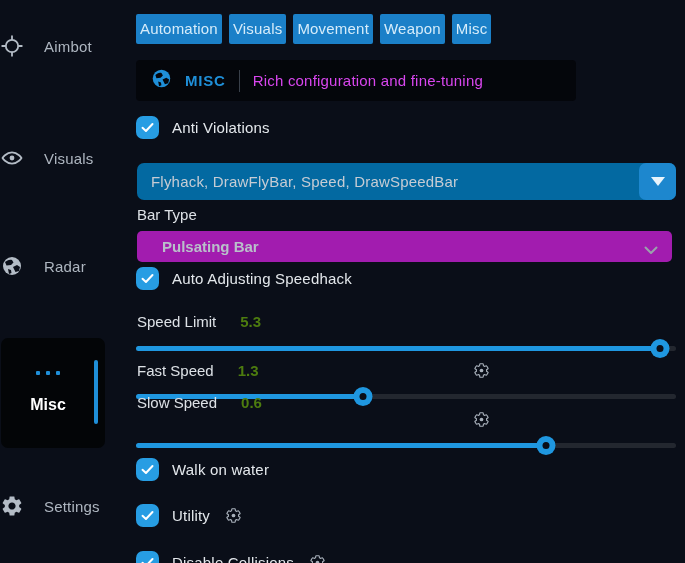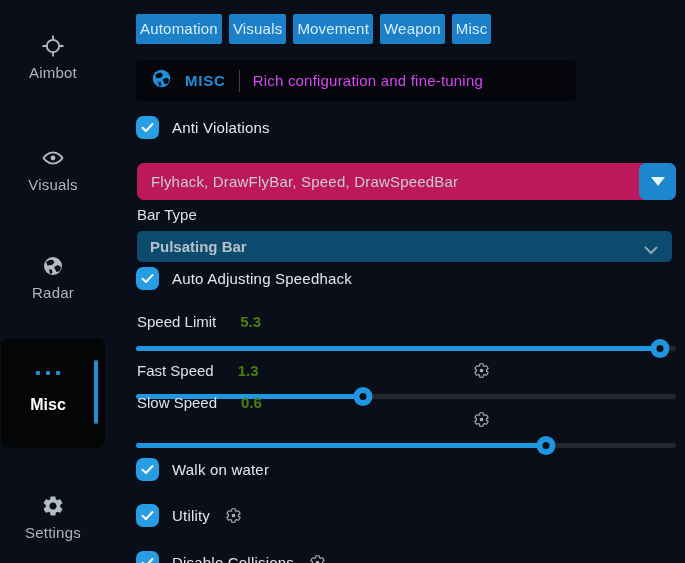--- a/index.html
+++ b/index.html
@@ -2,21 +2,21 @@
 <html><head>
 <meta charset="utf-8">
 <style>
   * { margin:0; padding:0; box-sizing:border-box; }
   html,body { width:685px; height:563px; overflow:hidden; }
   body { background:#0a0e18; font-family:"Liberation Sans", sans-serif; }
   .screen { position:relative; width:685px; height:563px; background:#0a0e18; overflow:hidden; }
 
   
   .sidebar { position:absolute; left:0; top:0; width:110px; height:563px; }
-  .side-item { position:absolute; left:0; width:106px; display:flex; flex-direction:column; align-items:center; gap:6px; cursor:pointer; }
+  .side-item { position:absolute; left:0; width:106px; display:flex; flex-direction:row; align-items:center; gap:20px; cursor:pointer; }
   .side-item .lbl { font-size:15px; color:#aeb6c0; letter-spacing:.2px; }
   .side-item svg { display:block; }
   .side-sel { position:absolute; left:1px; top:338px; width:104px; height:110px; background:#030507; border-radius:7px; }
   .side-sel .accent { position:absolute; right:7px; top:22px; width:4px; height:64px; border-radius:2px; background:#1f8fd8; }
   .side-sel .dots { position:absolute; left:0; right:10px; top:33px; display:flex; justify-content:center; gap:6px; }
   .side-sel .dots i { width:4px; height:4px; border-radius:1px; background:#1f8fd8; display:block; }
   .side-sel .lbl-sel { position:absolute; left:0; right:10px; top:58px; text-align:center; font-size:16px; font-weight:bold; color:#ffffff; }
 
   
   .tabs { position:absolute; left:136px; top:14px; display:flex; gap:7px; }
@@ -31,32 +31,32 @@
   .hdr .subtitle { color:#d946ef; font-size:15px; letter-spacing:.2px; }
 
   
   .row { position:absolute; left:136px; display:flex; align-items:center; gap:13px; }
   .checkbox { width:23px; height:23px; border-radius:7px; background:#279de3; display:flex;
               align-items:center; justify-content:center; cursor:pointer; flex:none; }
   .row .lbl { font-size:15px; color:#e4e8ec; letter-spacing:.2px; }
   .gear-inline { display:inline-flex; margin-left:2px; cursor:pointer; }
 
   
-  .mselect { position:absolute; left:137px; top:163px; width:539px; height:37px; background:#be185d;
+  .mselect { position:absolute; left:137px; top:163px; width:539px; height:37px; background:#0369a1;
              border-radius:7px; display:flex; align-items:center; cursor:pointer; }
   .mselect .val { font-size:15px; color:#c6ccd4; padding-left:14px; letter-spacing:.2px; }
   .mselect .btn { position:absolute; right:0; top:0; width:37px; height:37px; background:#1d87ce;
                   border-radius:7px; display:flex; align-items:center; justify-content:center; cursor:pointer; }
   .tri-down { width:0; height:0; border-left:7px solid transparent; border-right:7px solid transparent;
               border-top:9px solid #e8f4fc; }
 
   .field-label { position:absolute; left:137px; top:206px; font-size:15px; color:#dde1e6;text-align:right; }
 
-  .select { position:absolute; left:137px; top:231px; width:535px; height:31px; background:#0c4a6e;
-            border-radius:5px; display:flex; align-items:center; cursor:pointer; }
+  .select { position:absolute; left:137px; top:231px; width:535px; height:31px; background:#a21caf;
+            border-radius:5px; display:flex; align-items:center; cursor:pointer;padding-left:12px; }
   .select .val { font-size:15px; font-weight:bold; color:#b9c0ca; padding-left:13px; }
   .select .chev { position:absolute; right:14px; top:10px; }
 
   
   .slider-label { position:absolute; left:137px; display:flex; gap:24px; align-items:baseline; }
   .slider-label .t { font-size:15px; color:#dde1e6; }
   .slider-label .v { font-size:15px; font-weight:bold; color:#4d7c0f; }
   .row-gear { position:absolute; left:473px; cursor:pointer; }
   .slider { position:absolute; left:136px; width:540px; height:19px; cursor:pointer; }
   .slider .track { position:absolute; left:0; right:0; top:7px; height:5px; border-radius:3px; background:#23272f; }

